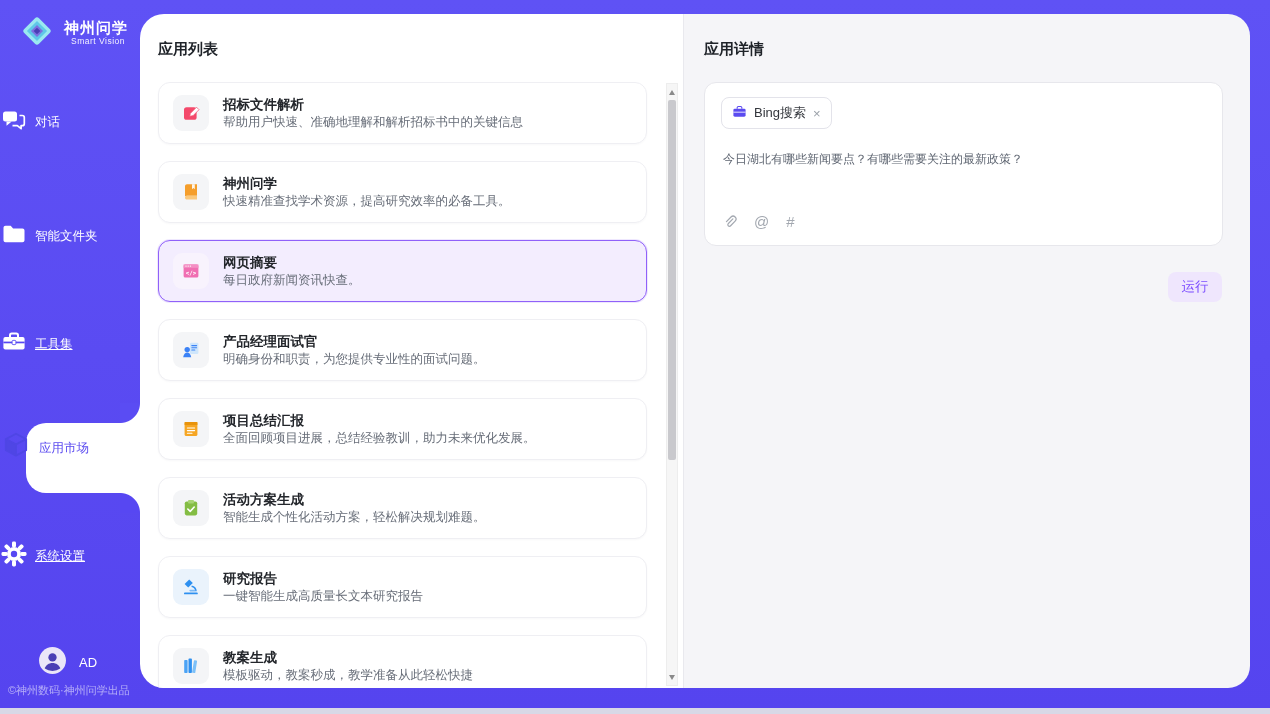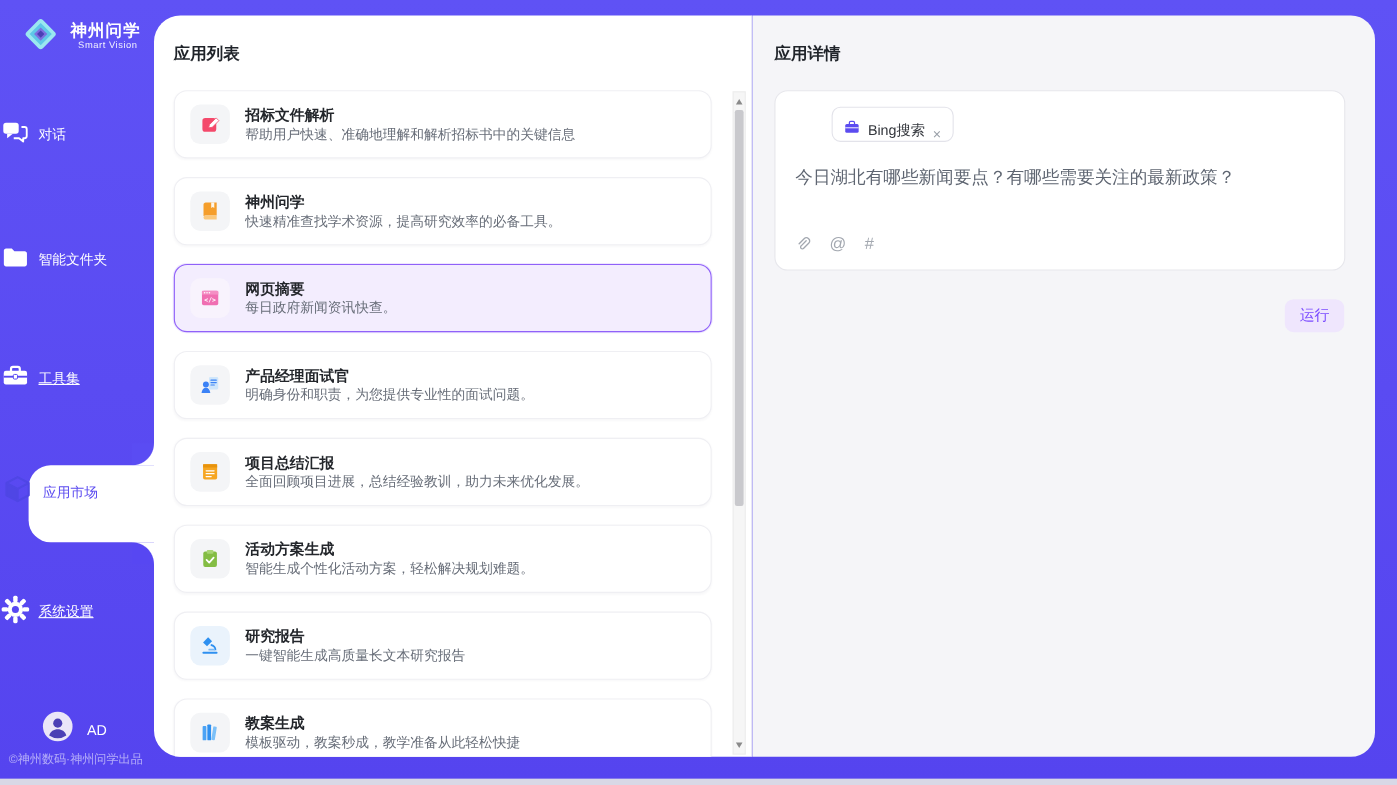--- a/index.html
+++ b/index.html
@@ -42,25 +42,25 @@
   
   .scrollbar{position:absolute;right:5px;top:69px;width:12px;height:603px;background:#f6f6f6;border:1px solid #ededed;box-sizing:border-box;}
   .sb-arrow{position:absolute;left:0;width:10px;height:12px;display:flex;align-items:center;justify-content:center;cursor:pointer;}
   .sb-arrow.up{top:2px;}
   .sb-arrow.down{bottom:2px;}
   .tri-up{width:0;height:0;border-left:3.5px solid transparent;border-right:3.5px solid transparent;border-bottom:5px solid #8a8a8a;}
   .tri-down{width:0;height:0;border-left:3.5px solid transparent;border-right:3.5px solid transparent;border-top:5px solid #8a8a8a;}
   .sb-thumb{position:absolute;left:1px;top:16px;width:8px;height:360px;background:#c9c9cd;border-radius:2px;cursor:pointer;}
   
   .prompt-card{position:absolute;left:20px;top:68px;width:519px;height:164px;background:#fff;border:1px solid #e7e7ec;border-radius:12px;box-sizing:border-box;}
-  .chip{position:absolute;left:16px;top:14px;height:30px;display:inline-flex;align-items:flex-end;gap:7px;padding:0 10px;
-    border:1px solid #e3e3ea;border-radius:8px;background:#fff;cursor:default;margin-left:35px;}
+  .chip{position:absolute;left:16px;top:14px;height:30px;display:inline-flex;align-items:center;gap:7px;padding:0 10px;
+    border:1px solid #e3e3ea;border-radius:8px;background:#fff;cursor:default;}
   .chip-label{font-size:13px;color:#33363c;}
   .chip-x{font-size:13px;color:#9aa0a8;cursor:pointer;line-height:1;}
-  .prompt-text{position:absolute;left:18px;top:68px;right:16px;font-size:16px;color:#5f6672;}
+  .prompt-text{position:absolute;left:18px;top:68px;right:16px;font-size:12px;color:#5f6672;}
   .attach-row{position:absolute;left:17px;top:130px;display:flex;align-items:center;gap:17px;}
   .attach-icon{color:#a3a8b0;font-size:15px;cursor:pointer;display:flex;align-items:center;}
   .run-btn{position:absolute;right:28px;top:258px;width:54px;height:30px;background:#efe6fd;color:#7c4dff;
     border:none;border-radius:8px;font-size:13.5px;cursor:pointer;font-family:inherit;display:flex;align-items:center;justify-content:center;}
   .bottom-strip{position:absolute;left:0;bottom:0;width:1270px;height:6px;background:#d8d8e6;}
 </style>
 </head>
 <body>
 
 <div class="frame">

